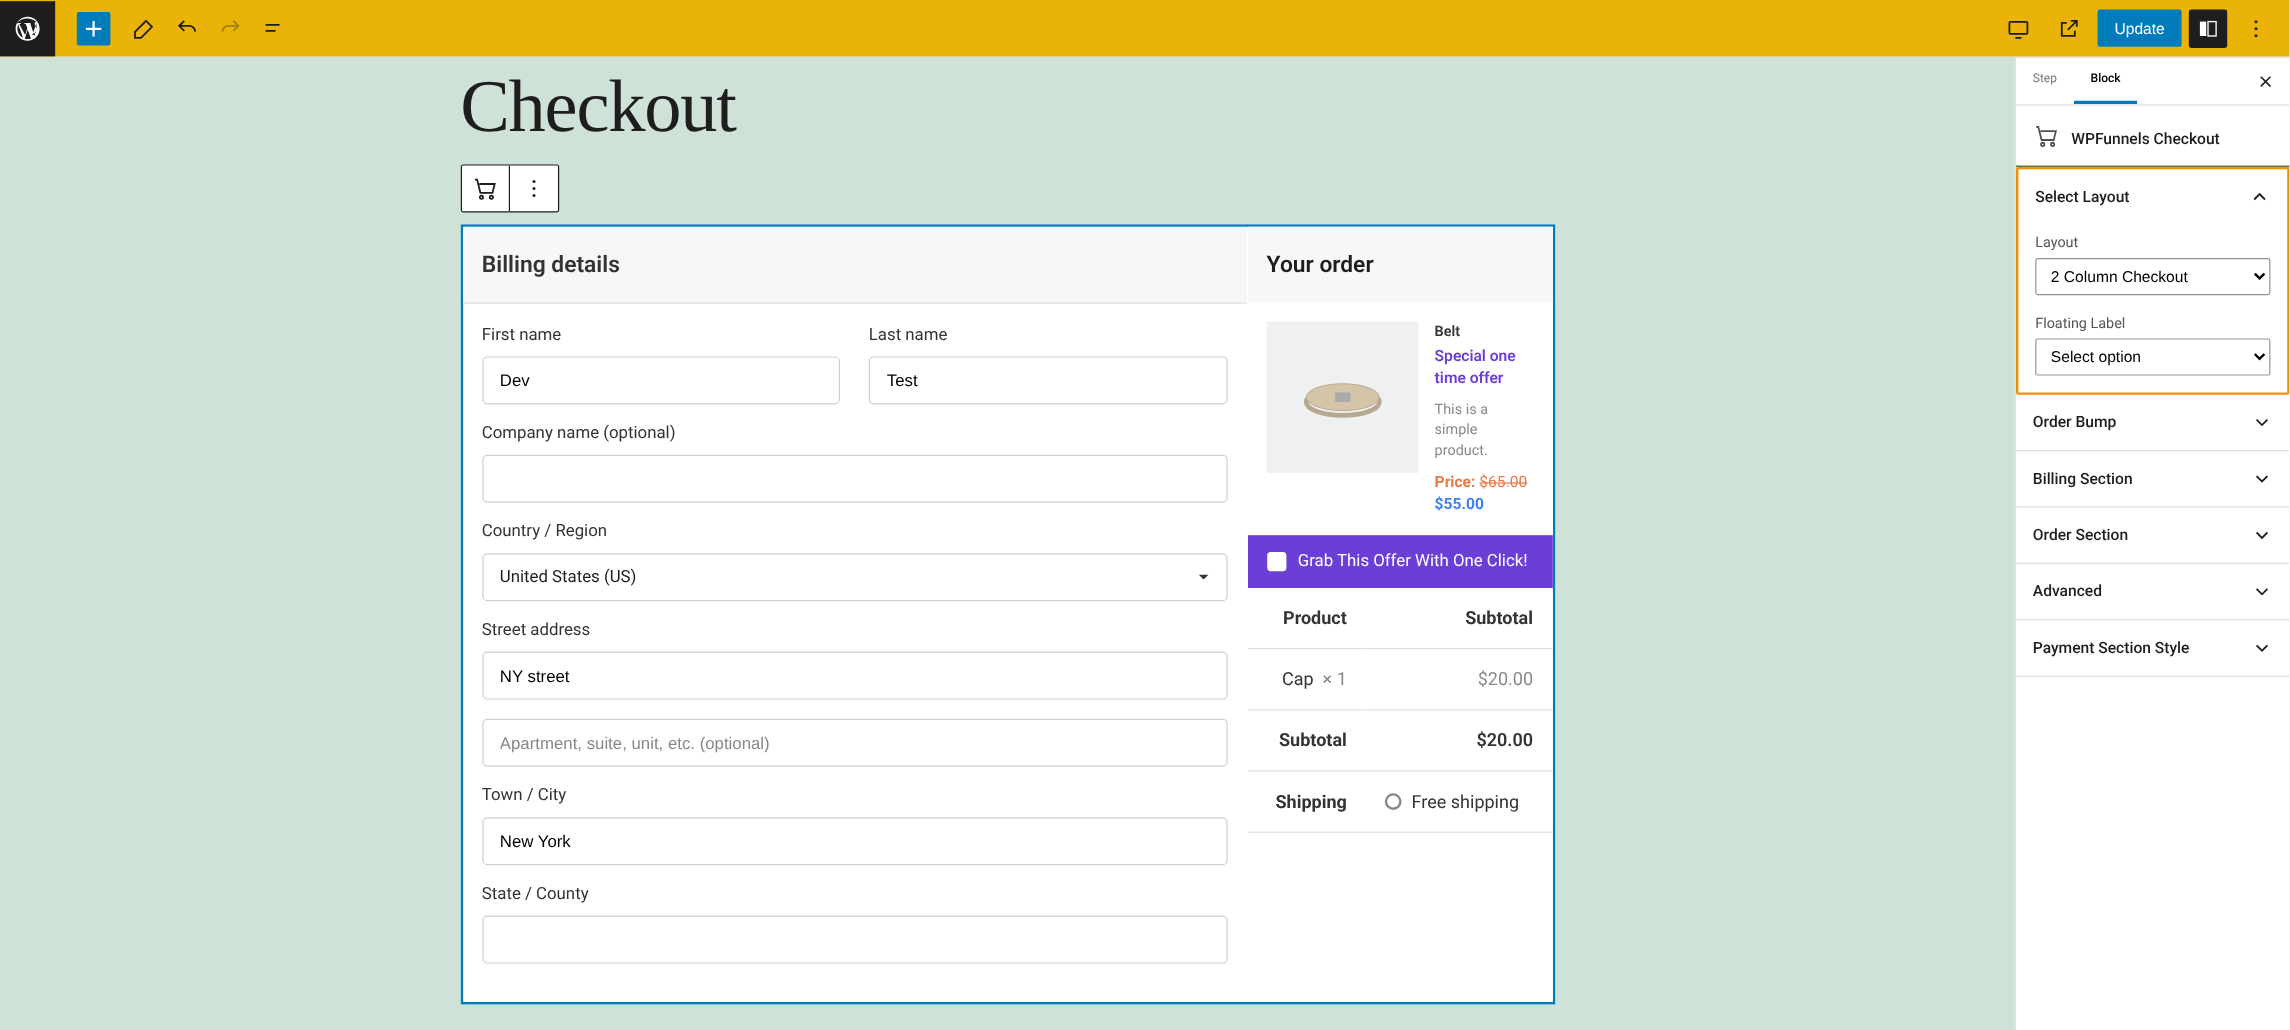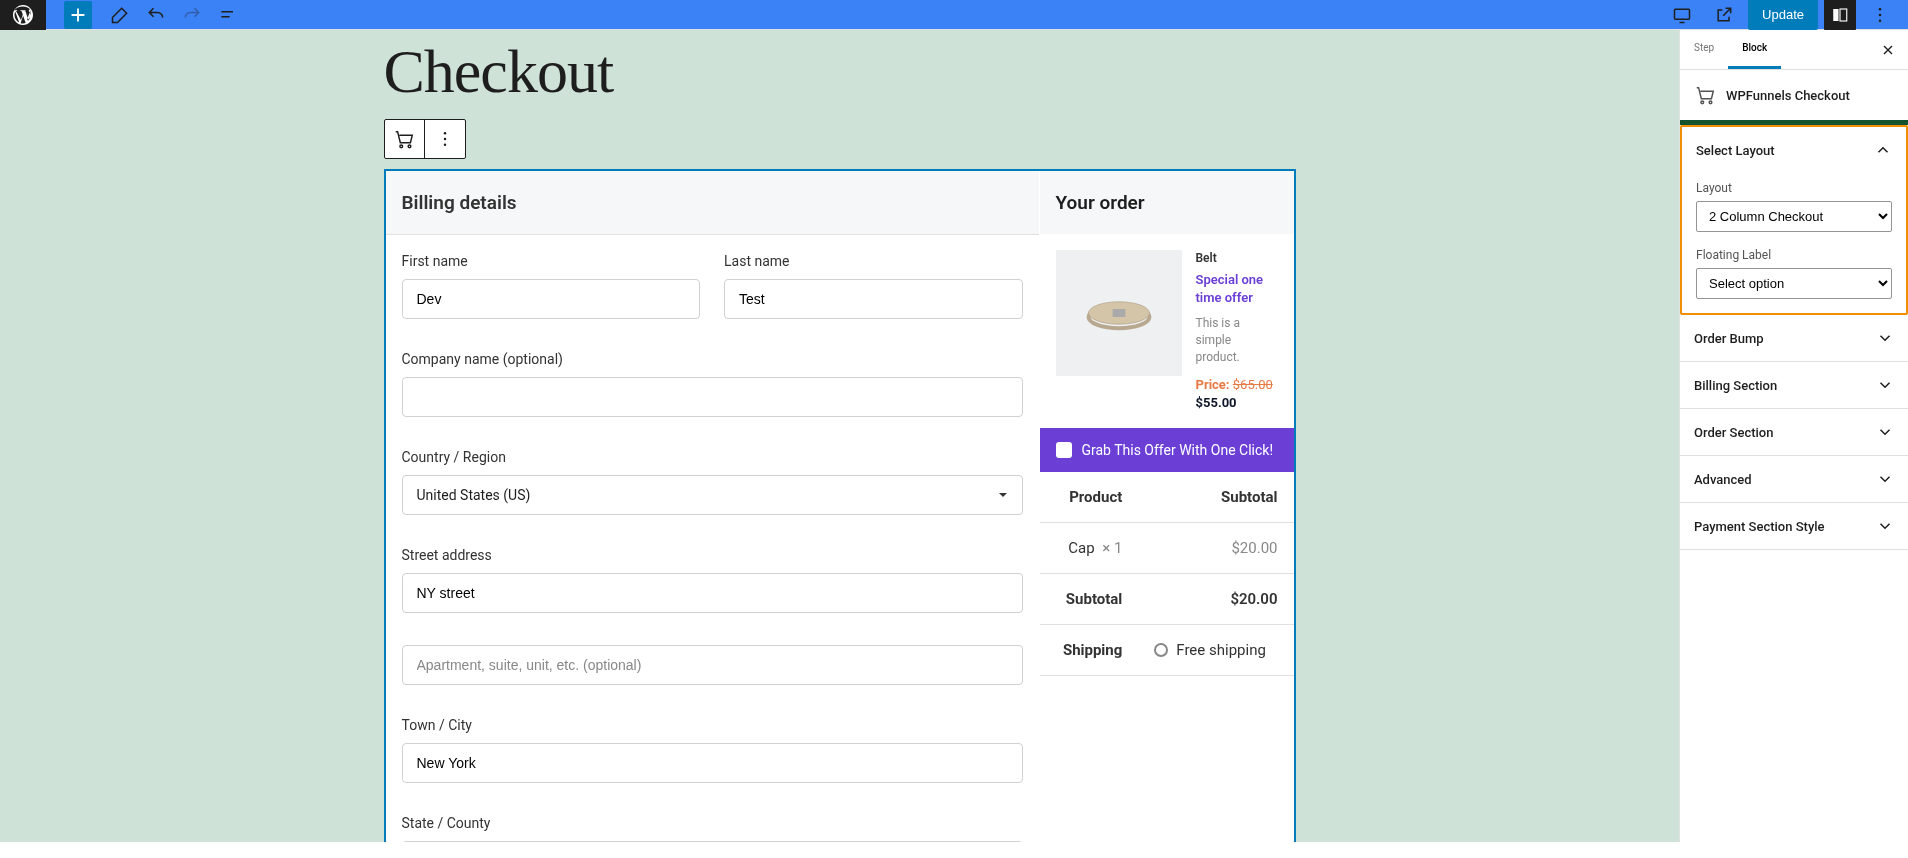--- a/index.html
+++ b/index.html
@@ -1,19 +1,19 @@
 <!DOCTYPE html>
 <html><head>
 <meta charset="utf-8">
 <style>
   * { box-sizing: border-box; margin: 0; padding: 0; }
   body { font-family: -apple-system, BlinkMacSystemFont, "Segoe UI", Roboto, sans-serif; font-size: 13px; color: #1e1e1e; background: #fff; }
   
   
-  .top-toolbar { height: 30px; background: #3b82f6; border-bottom: 1px solid #e0e0e0; display: flex; align-items: center; justify-content: space-between; }
+  .top-toolbar { height: 48px; background: #eab308; border-bottom: 1px solid #e0e0e0; display: flex; align-items: center; justify-content: space-between; }
   .toolbar-left { display: flex; align-items: center; height: 100%; }
   .wp-logo { width: 46px; height: 46px; background: #1e1e1e; display: flex; align-items: center; justify-content: center; color: #fff; }
   .wp-logo svg { width: 24px; height: 24px; }
   .tool-btn { width: 32px; height: 32px; display: flex; align-items: center; justify-content: center; border: none; background: transparent; cursor: pointer; margin: 0 2px; border-radius: 2px; }
   .tool-btn svg { width: 20px; height: 20px; }
   .add-btn { background: #007cba; color: #fff; width: 28px; height: 28px; margin-left: 18px; border-radius: 2px; }
   .add-btn svg { width: 22px; height: 22px; }
   .toolbar-right { display: flex; align-items: center; gap: 6px; padding-right: 10px; }
   .update-btn { background: #007cba; color: #fff; border: none; padding: 8px 14px; font-size: 13px; border-radius: 2px; cursor: pointer; }
   .panel-toggle { width: 32px; height: 32px; background: #1e1e1e; color: #fff; display:flex; align-items:center; justify-content:center; border-radius:2px; }
@@ -32,21 +32,21 @@
   .block-toolbar .bt-item:last-child { border-right:none;}
   
   .checkout-wrap { border: 2px solid #007cba; background: #fff; display: flex; }
   .col-billing { flex: 1; padding: 16px 16px; border-right:1px solid transparent;}
   .col-order { width: 254px; background:#fff; }
   
   .section-head { font-size: 19px; font-weight: 600; color:#333; padding:8px 0 18px 0; border-bottom:1px solid #e0e0e0; margin-bottom:18px;}
   .col-billing .section-head, .col-order .section-head-wrap { background:#f5f7f9; margin: -16px -16px 18px -16px; padding: 20px 16px;}
   .col-order .section-head-wrap { margin:0; }
   
-  .form-row { display:flex; gap:24px; margin-bottom:32px;}
+  .form-row { display:flex; gap:24px; margin-bottom:16px;}
   .form-field { flex:1; }
   .form-field label { display:block; font-size:14px; color:#333; margin-bottom:10px;}
   .form-field input, .form-field select, .fake-select { width:100%; padding:11px 14px; border:1px solid #d0d0d0; border-radius:4px; font-size:14px; background:#fff;}
   .fake-select { display:flex; justify-content:space-between; align-items:center;}
   .product-box { padding:16px; display:flex; gap:14px; background:#fff;}
   .product-img { width: 126px; height: 126px; background: #eef0f1; display:flex; align-items:center; justify-content:center; flex-shrink:0;}
   .product-img svg { width: 80px;}
   .product-info { font-size:13px; line-height:1.4;}
   .product-name { font-weight:600; margin-bottom:4px; font-size:12px; color:#333;}
   .offer-text { color: #6b3fd6; font-weight:600; font-size:13px;}
@@ -64,21 +64,21 @@
   .order-table .amt { color:#888;}
   .radio-opt { display:flex; align-items:flex-start; gap:8px;}
   .radio-circ { width:14px; height:14px; border:2px solid #888; border-radius:50%; flex-shrink:0; margin-top:2px;}
   
   
   .sb-tabs { display:flex; border-bottom:1px solid #e0e0e0; position:relative; height:40px;}
   .sb-tab { padding:12px 14px; font-size:10px; color:#757575; cursor:pointer;}
   .sb-tab.active { color:#000; font-weight:500; box-shadow: inset 0 -3px 0 #007cba;}
   .sb-close { position:absolute; right:8px; top:8px; width:24px; height:24px; display:flex; align-items:center; justify-content:center; cursor:pointer;}
   
-  .sb-block-header { display:flex; align-items:center; gap:10px; padding:14px 14px; border-bottom:5px solid #14532d;}
+  .sb-block-header { display:flex; align-items:flex-end; gap:10px; padding:14px 14px; border-bottom:1px solid #14532d;}
   .sb-block-header svg { width:22px; height:22px;}
   .sb-block-header span { font-weight:500; font-size:13px;}
   
   .panel-section { border-bottom:1px solid #e0e0e0;}
   .panel-head { display:flex; justify-content:space-between; align-items:center; padding:14px 14px; cursor:pointer; font-size:13px; font-weight:500;}
   .panel-body { padding: 0 14px 14px 14px;}
   .panel-body label { display:block; font-size:12px; color:#555; margin-bottom:6px; margin-top:8px;}
   .panel-body select { width:100%; padding:6px 8px; border:1px solid #949494; font-size:13px; border-radius:2px; background:#fff;}
   
   .highlighted-panel { border:2px solid #f18f01; border-radius:2px;}
@@ -248,21 +248,21 @@
                   <rect x="42" y="20" width="16" height="10" fill="#aaa" rx="1"></rect>
                 </svg>
             </div>
             <div class="product-info">
               <div class="product-name">Belt</div>
               <div class="offer-text">Special one time offer</div>
               <div class="product-desc">This is a simple product.</div>
               <div class="price-line">
                 <strong>Price:</strong>
                 <span class="strike" style="color:#e67944;">$65.00</span><br>
-                <span style="color:#0f172a; font-weight:700;">$55.00</span>
+                <span style="color:#3b82f6; font-weight:700;">$55.00</span>
               </div>
             </div>
           </div>
 
           <div class="grab-bar">
             <div class="chk"></div>
             <span>Grab This Offer With One Click!</span>
           </div>
 
           <table class="order-table">

